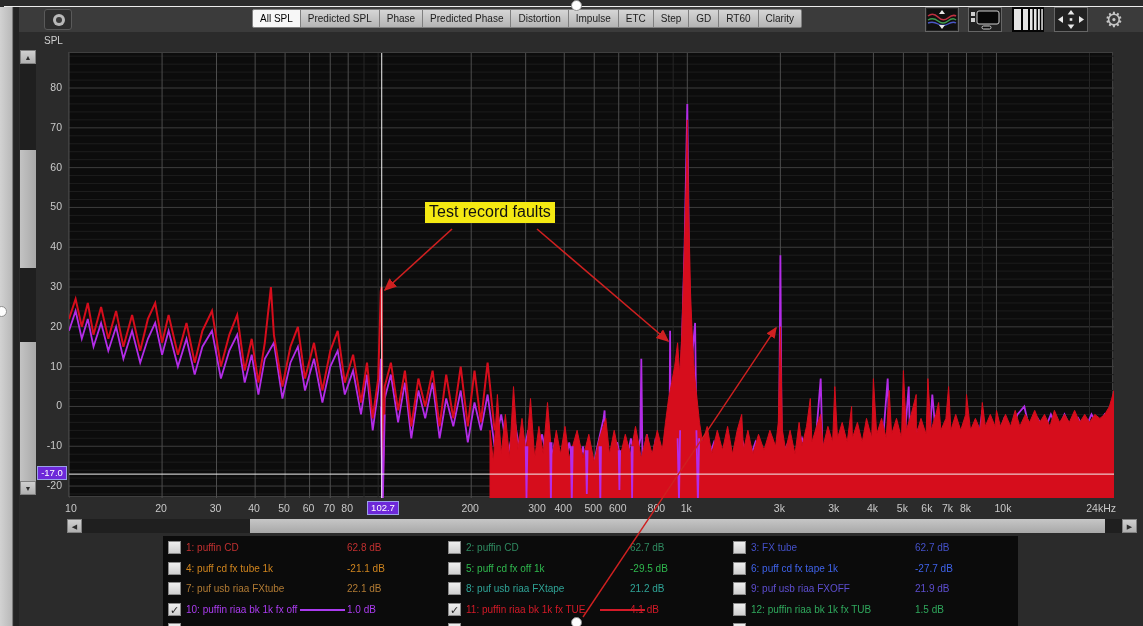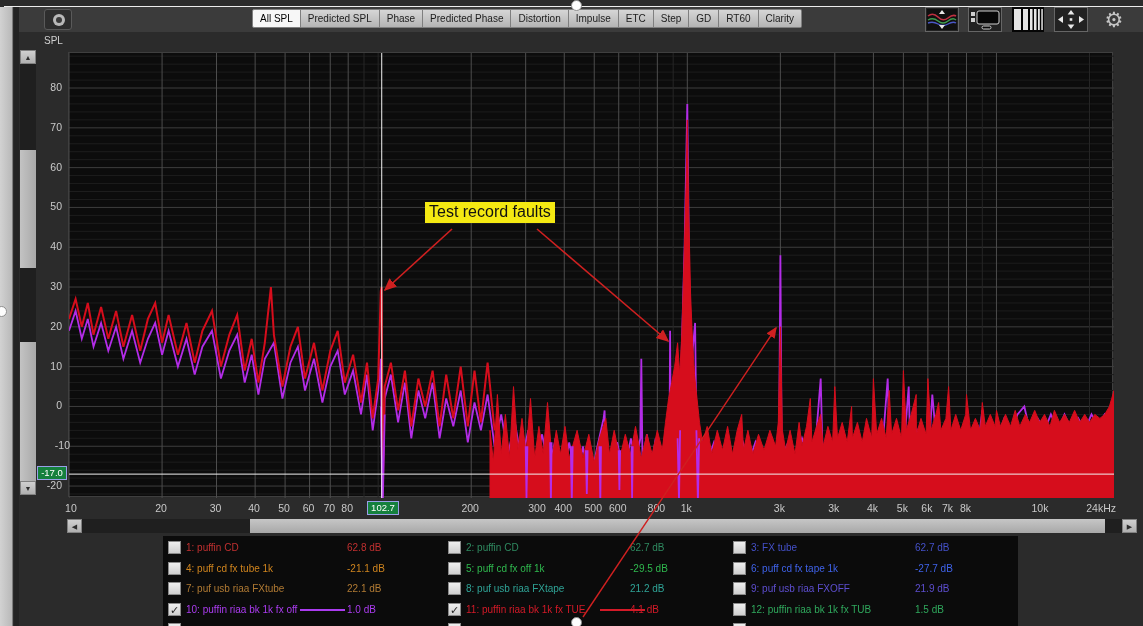--- a/index.html
+++ b/index.html
@@ -29,21 +29,21 @@
   .icon-cluster{position:absolute;right:12px;top:7px;display:flex;gap:9px;align-items:center;}
   .icon-btn{width:34px;height:25px;background:#222;border:1px solid #666;
       display:flex;align-items:center;justify-content:center;}
   .icon-btn.flat{background:transparent;border:none;}
   .gear{font-size:21px;color:#c4c4c4;line-height:21px;}
   
   .plot{position:absolute;left:68px;top:52px;width:1045px;height:445px;background:#0c0c0c;
       border:1px solid #3f3f3f;}
   .ylab{position:absolute;width:26px;text-align:right;font-size:10.5px;color:#c9c9c9;}
   .xlab{position:absolute;top:502px;font-size:10.5px;color:#c9c9c9;transform:translateX(-50%);}
-  .cursor-box{position:absolute;background:#15803d;border:1px solid #9aa0e8;color:#fff;
+  .cursor-box{position:absolute;background:#6d28d9;border:1px solid #9aa0e8;color:#fff;
       font-size:9.5px;text-align:center;line-height:12px;}
   
   .vsb-btn,.hsb-btn{position:absolute;background:linear-gradient(#d0d0d0,#b0b0b0);
       border:1px solid #818181;color:#2e2e2e;font-size:7px;text-align:center;}
   .sb-dark{position:absolute;background:#1f1f1f;}
   .sb-light{position:absolute;background:linear-gradient(90deg,#c3c3c3,#a9a9a9);}
   .sb-light-h{position:absolute;background:linear-gradient(#c6c6c6,#a8a8a8);}
   
   .legend{position:absolute;left:163px;top:536px;width:855px;height:90px;background:#0b0b0b;}
   .cb{position:absolute;width:13px;height:13px;background:linear-gradient(#efefef,#cfcfcf);
@@ -241,21 +241,21 @@
   <div id="ylabs">
       <div class="ylab" style="left: 36px; top: 81.0268px;">80</div>
       <div class="ylab" style="left: 36px; top: 120.83px;">70</div>
       <div class="ylab" style="left: 36px; top: 160.633px;">60</div>
       <div class="ylab" style="left: 36px; top: 200.436px;">50</div>
       <div class="ylab" style="left: 36px; top: 240.24px;">40</div>
       <div class="ylab" style="left: 36px; top: 280.043px;">30</div>
       <div class="ylab" style="left: 36px; top: 319.846px;">20</div>
       <div class="ylab" style="left: 36px; top: 359.649px;">10</div>
       <div class="ylab" style="left: 36px; top: 399.453px;">0</div>
-      <div class="ylab" style="left: 44px; top: 439.256px; padding-left: 8px;">-10</div>
+      <div class="ylab" style="left: 36px; top: 439.256px; padding-left: 8px;">-10</div>
       <div class="ylab" style="left: 36px; top: 479.059px; padding-left: 8px;">-20</div>
     </div>
   <div id="xlabs">
       <div class="xlab" style="left: 68px; transform: translateX(-25%);">10</div>
       <div class="xlab" style="left: 161.064px;">20</div>
       <div class="xlab" style="left: 215.503px;">30</div>
       <div class="xlab" style="left: 254.128px;">40</div>
       <div class="xlab" style="left: 284.088px;">50</div>
       <div class="xlab" style="left: 308.567px;">60</div>
       <div class="xlab" style="left: 329.264px;">70</div>
@@ -267,21 +267,21 @@
       <div class="xlab" style="left: 617.72px;">600</div>
       <div class="xlab" style="left: 656.345px;">800</div>
       <div class="xlab" style="left: 686.305px;">1k</div>
       <div class="xlab" style="left: 779.369px;">3k</div>
       <div class="xlab" style="left: 833.808px;">3k</div>
       <div class="xlab" style="left: 872.433px;">4k</div>
       <div class="xlab" style="left: 902.393px;">5k</div>
       <div class="xlab" style="left: 926.872px;">6k</div>
       <div class="xlab" style="left: 947.569px;">7k</div>
       <div class="xlab" style="left: 965.497px;">8k</div>
-      <div class="xlab" style="left: 1040px;">10k</div>
+      <div class="xlab" style="left: 1003px;">10k</div>
       <div class="xlab" style="left: 1113px; transform: translateX(-90%);">24kHz</div>
     </div>
 
   <div class="cursor-box" style="left:37px;top:466px;width:30px;height:14px;">-17.0</div>
   <div class="cursor-box" style="left:367px;top:501px;width:32px;height:14px;">102.7</div>
 
   <div class="vsb-btn" style="left:20px;top:50px;width:16px;height:14px;line-height:13px;">▲</div>
   <div class="sb-dark" style="left:20px;top:64px;width:16px;height:86px;"></div>
   <div class="sb-light" style="left:20px;top:150px;width:16px;height:118px;"></div>
   <div class="sb-dark" style="left:20px;top:268px;width:16px;height:74px;"></div>

